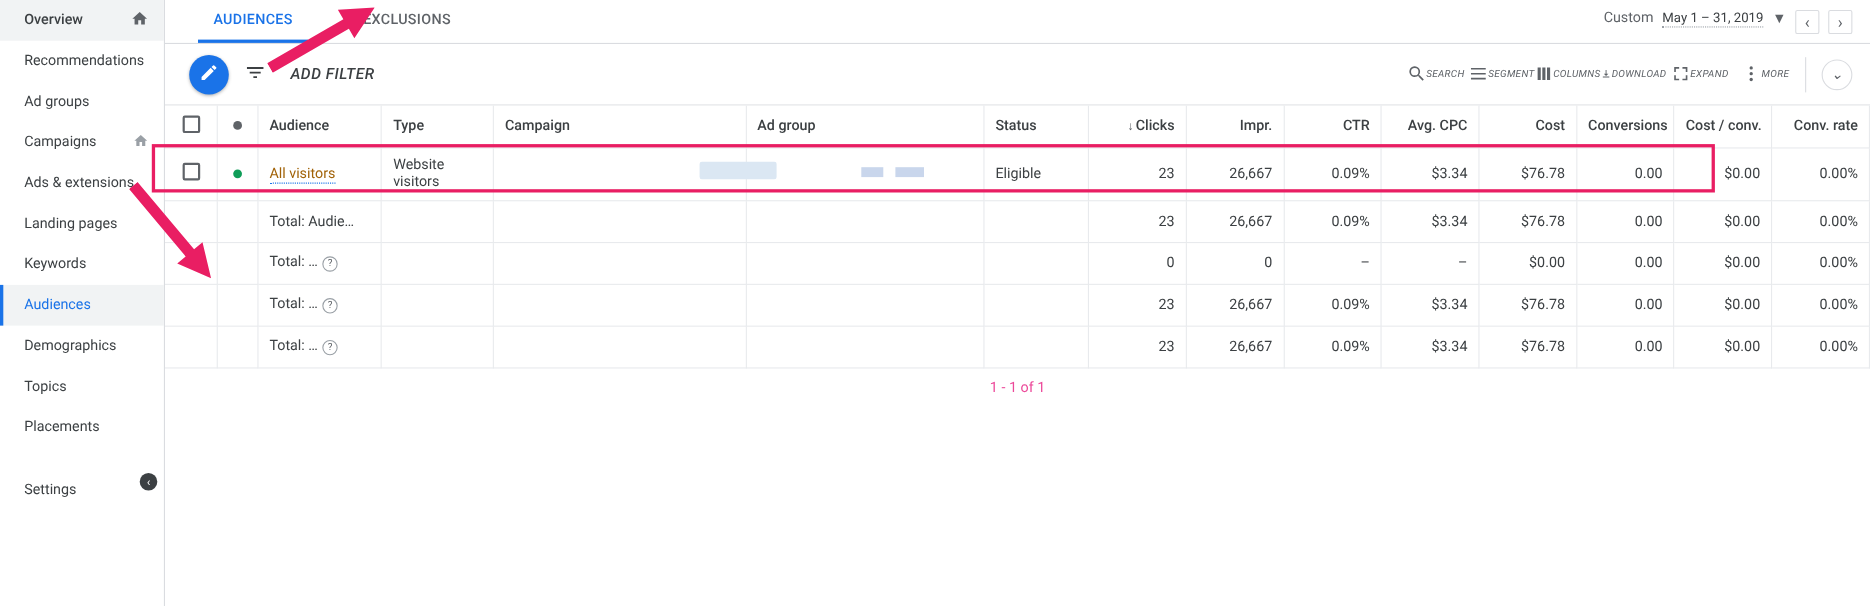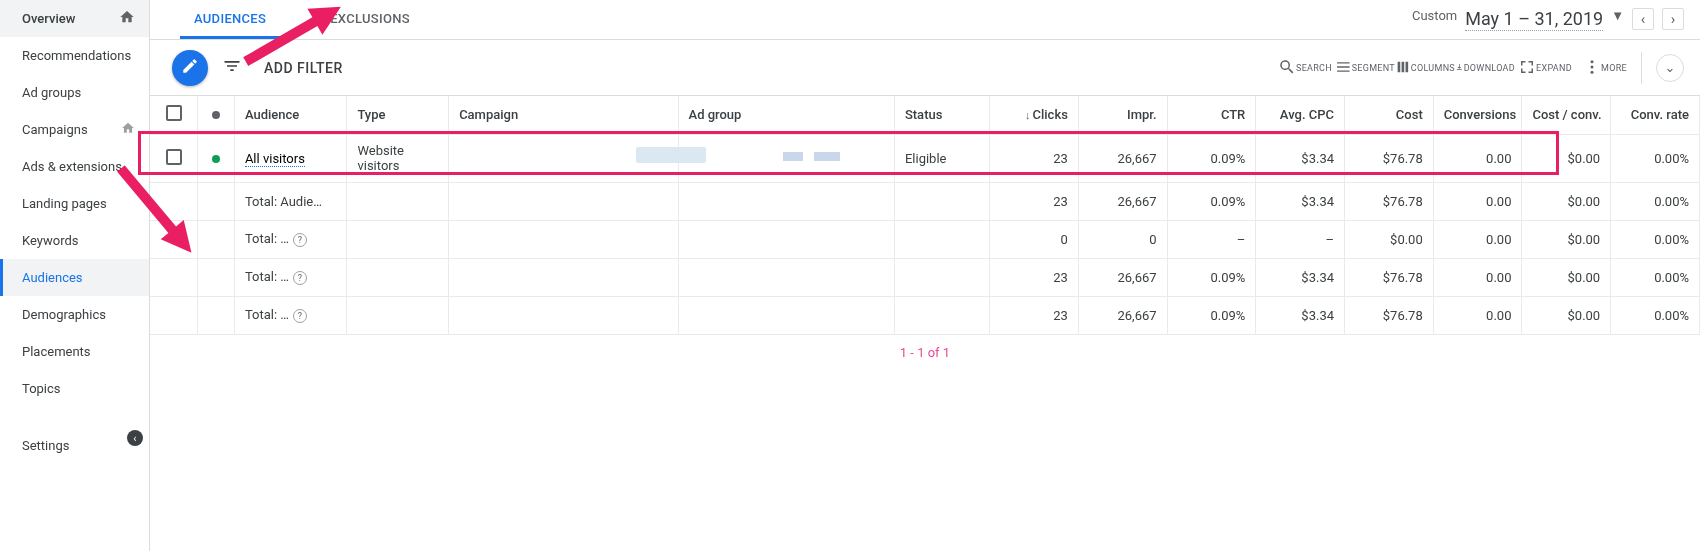--- a/index.html
+++ b/index.html
@@ -69,29 +69,30 @@
     font-size: 13px; font-weight: 500;
     color: #5f6368;
     letter-spacing: .3px;
     border-bottom: 3px solid transparent;
     margin-right: 36px;
   }
   .tab.active { color: #1a73e8; border-bottom-color: #1a73e8; }
   .tabs .spacer { flex: 1; }
   .date-range { display: flex; align-items: flex-start; gap: 8px; color: #3c4043; }
   .date-range .custom { color: #5f6368; }
-  .date-range .date { border-bottom: 1px dotted #9aa0a6; padding-bottom: 1px; font-size: 18px;}
+  .date-range .date { border-bottom: 1px dotted #9aa0a6; padding-bottom: 1px; font-size: 12px;}
   .nav-arrow { width: 22px; height:22px; display:flex;align-items:center;justify-content:center;color:#5f6368;cursor:pointer;border:1px solid #dadce0;border-radius:2px;font-size:15px;}
 
   
   .toolbar {
     display: flex; align-items: center;
     height: 56px;
     border-bottom: 1px solid #dadce0;
     padding: 0 16px 0 8px;
+    font-style: italic;
   }
   .fab {
     width: 36px; height: 36px; border-radius: 50%;
     background: #1a73e8; color:#fff;
     display:flex;align-items:center;justify-content:center;
     margin: 0 14px;
     box-shadow: 0 1px 3px rgba(0,0,0,.3);
   }
   .filter-icon { color:#3c4043; margin-right: 22px;}
   .add-filter { font-size: 14px; font-weight: 500; letter-spacing: .5px; color:#3c4043; }
@@ -125,21 +126,21 @@
   col.aud { width: 104px;}
   col.type { width: 94px;}
   col.camp { width: 212px;}
   col.adg { width: 200px;}
   col.stat { width: 88px;}
   col.num { width: 82px;}
 
   .checkbox { width:16px; height:16px; border:2px solid #5f6368; border-radius:2px; display:inline-block;}
   .status-dot { width:8px;height:8px;border-radius:50%; background:#5f6368; display:inline-block;}
   .status-dot.green{ background:#0f9d58;}
-  a.link { color:#000000; text-decoration: none; border-bottom:1px dotted #1a73e8;}
+  a.link { color:#a16207; text-decoration: none; border-bottom:1px dotted #1a73e8;}
   .sort-arrow { font-size:11px; color:#5f6368; margin-right:2px;}
   .q { width:14px;height:14px;border:1px solid #9aa0a6;border-radius:50%;display:inline-flex;align-items:center;justify-content:center;font-size:9px;color:#5f6368;margin-left:4px;}
 
   .footer { text-align:center; padding:10px 28px; font-size:13px; color:#ec4899;}
 
   
   .highlight-row { position:absolute; left:138px; top:131px; width:1421px; height:44px; border:3px solid #e91e63; pointer-events:none;}
   .arrow1 { position:absolute; left:239px; top:14px; transform: rotate(-30deg); pointer-events:none;}
   .arrow2 { position:absolute; left:100px; top:190px; transform: rotate(50deg); pointer-events:none;}
   .arrow-svg path { fill:#e91e63;}
@@ -184,24 +185,24 @@
     <div class="side-item">
       <span>Keywords</span>
     </div>
     <div class="side-item active">
       <span>Audiences</span>
     </div>
     <div class="side-item">
       <span>Demographics</span>
     </div>
     <div class="side-item">
+      <span>Topics</span>
+    </div>
+    <div class="side-item">
       <span>Placements</span>
-    </div>
-    <div class="side-item">
-      <span>Topics</span>
     </div>
     <div class="side-item" style="margin-top:20px;">
       <span>Settings</span>
     </div>
     <div class="collapse-knob">
       <span>‹</span>
     </div>
   </nav>
 
   <div class="main">

